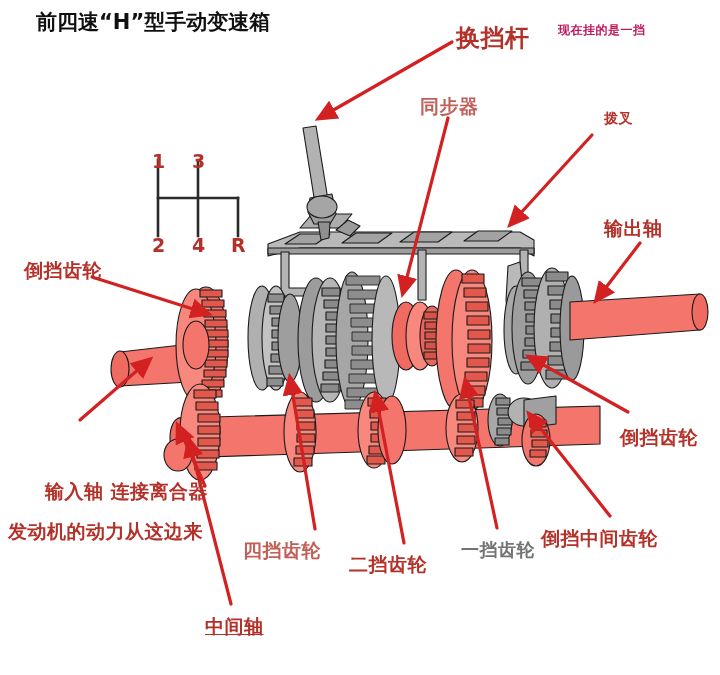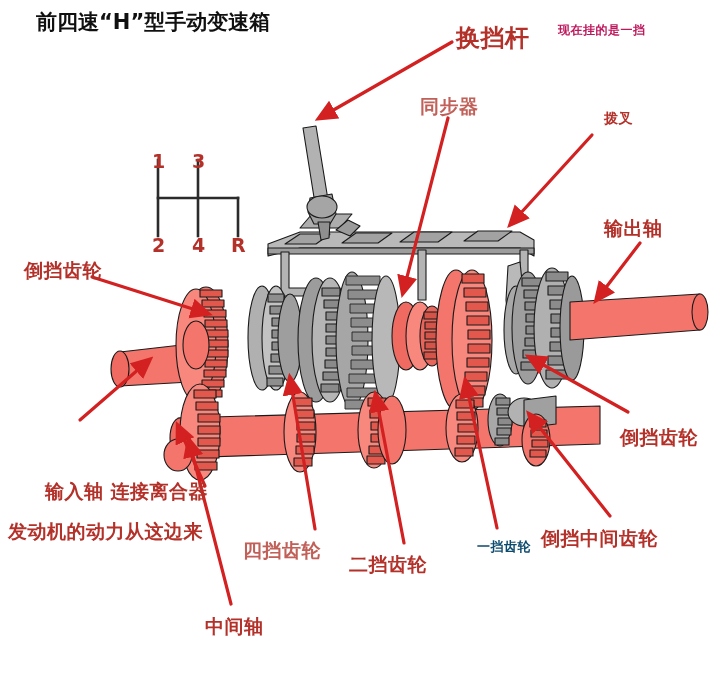--- a/index.html
+++ b/index.html
@@ -311,18 +311,18 @@
       <div class="lbl" style="left: 558px; top: 22px; font-size: 12px; color: #be185d;">现在挂的是一挡</div>
       <div class="lbl" style="left: 420px; top: 94px; font-size: 19px; color: rgb(192, 96, 88);">同步器</div>
       <div class="lbl" style="left: 596px; top: 110px; font-size: 14px; color: rgb(180, 49, 42); margin-left: 8px;">拨叉</div>
       <div class="lbl" style="left: 604px; top: 216px; font-size: 19px; color: rgb(180, 49, 42);">输出轴</div>
       <div class="lbl" style="left: 24px; top: 258px; font-size: 19px; color: rgb(180, 49, 42);">倒挡齿轮</div>
       <div class="lbl" style="left: 620px; top: 425px; font-size: 19px; color: rgb(180, 49, 42);">倒挡齿轮</div>
       <div class="lbl" style="left: 16px; top: 479px; font-size: 19px; color: rgb(180, 49, 42); margin-left: 29px;">输入轴 连接离合器</div>
       <div class="lbl" style="left: 8px; top: 509px; font-size: 19px; color: rgb(180, 49, 42); margin-top: 10px;">发动机的动力从这边来</div>
       <div class="lbl" style="left: 243px; top: 538px; font-size: 19px; color: rgb(192, 96, 88);">四挡齿轮</div>
       <div class="lbl" style="left: 349px; top: 552px; font-size: 19px; color: rgb(180, 49, 42); text-align: right;">二挡齿轮</div>
-      <div class="lbl" style="left: 461px; top: 538px; font-size: 13px; color: #0c4a6e; margin-left: 16px;">一挡齿轮</div>
+      <div class="lbl" style="left: 461px; top: 538px; font-size: 18px; color: #737373;">一挡齿轮</div>
       <div class="lbl" style="left: 541px; top: 526px; font-size: 19px; color: rgb(180, 49, 42);">倒挡中间齿轮</div>
-      <div class="lbl" style="left: 205px; top: 614px; font-size: 19px; color: rgb(180, 49, 42);">中间轴</div>
+      <div class="lbl" style="left: 205px; top: 614px; font-size: 19px; color: rgb(180, 49, 42); text-decoration: underline;">中间轴</div>
     </div>
 
 </div>
 
 </body></html>

